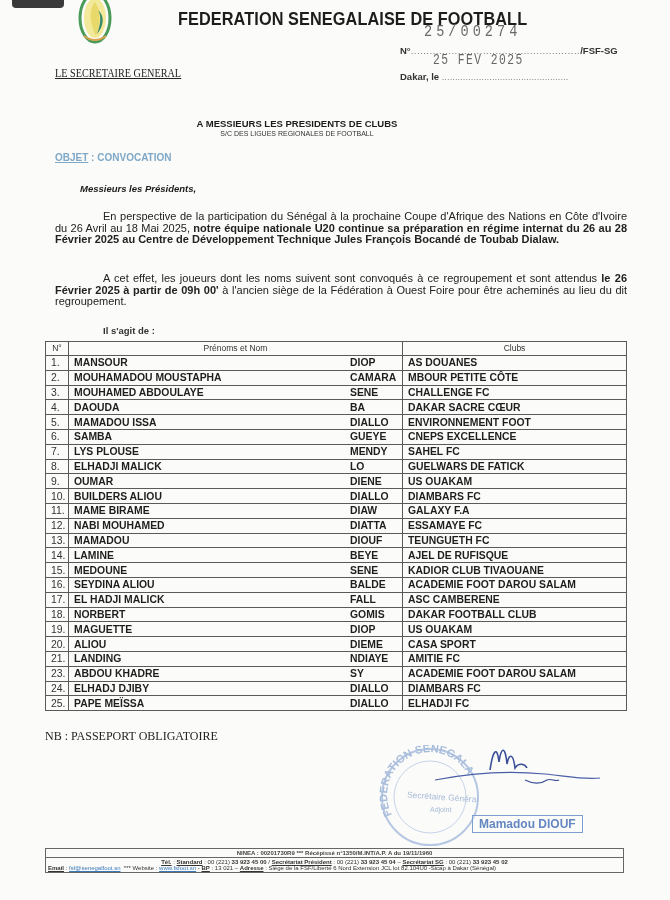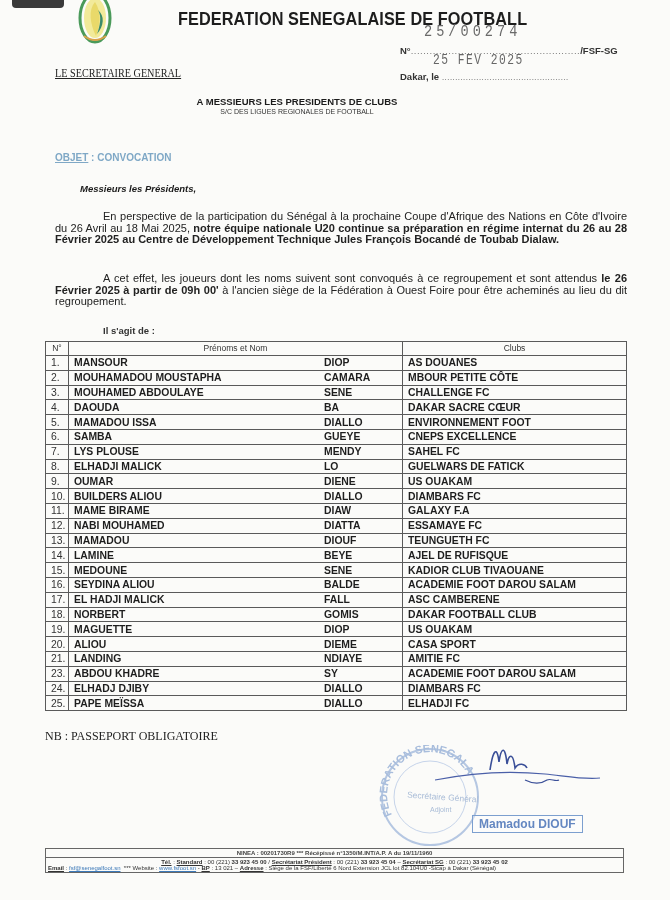--- a/index.html
+++ b/index.html
@@ -27,21 +27,21 @@
     color: #6a6a6a; letter-spacing: 5px; transform: scaleX(0.8); transform-origin: left;
   }
   .ref-line { left: 400px; top: 45px; font-size: 9.5px; font-weight: bold; color: #333; }
   .ref-line .dots { font-weight: normal; letter-spacing: 0.5px; color: #777; }
   .stamp-date {
     left: 433px; top: 52px; font-family: "Liberation Mono", monospace; font-size: 15px;
     color: #666; letter-spacing: 2px; transform: scaleX(0.75); transform-origin: left;
   }
   .date-line { left: 400px; top: 71px; font-size: 9.5px; font-weight: bold; color: #333; }
   .date-line .dots { font-weight: normal; color: #888; }
-  .recipient { left: 0; width: 594px; top: 96px; text-align: center; }
+  .recipient { left: 0; width: 594px; top: 118px; text-align: center; }
   .recipient .r1 { font-size: 9.5px; font-weight: bold; }
   .recipient .r2 { font-size: 7px; color: #333; margin-top: 1px; }
   .objet { left: 55px; top: 152px; font-size: 10px; font-weight: bold; color: #7fa8c6; }
   .objet u { text-decoration: underline; }
   .salute { left: 80px; top: 183px; font-size: 9.5px; font-weight: bold; font-style: italic; }
   .para {
     left: 55px; width: 572px; font-size: 11px; line-height: 11.6px; text-align: justify;
     color: #222;
   }
   .p1 { top: 211px; }
@@ -52,21 +52,21 @@
     position: absolute; left: 45px; top: 341px; width: 582px;
     border-collapse: collapse; table-layout: fixed;
   }
   table.roster td, table.roster th {
     border: 1px solid #5a5a5a; padding: 0 5px; height: 13.8px; line-height: 13px;
     font-size: 10.4px; font-weight: bold; color: #1e1e1e; white-space: nowrap; overflow: hidden;
   }
   table.roster th { font-size: 8.5px; font-weight: normal; text-align: center; height: 13px; color: #333; }
   table.roster td.num { font-weight: normal; font-size: 10.4px; color: #333; }
   table.roster td.name-cell { border-right: 1px solid #5a5a5a; }
-  .given { display: inline-block; width: 250px; }
+  .given { display: inline-block; width: 276px; }
   .col-num { width: 23px; }
   .col-name { width: 334px; }
   .nb {
     left: 45px; top: 729px; font-family: "Liberation Serif", serif; font-size: 12px;
     font-weight: normal; color: #222;
   }
   .seal-svg { left: 378px; top: 745px; width: 104px; height: 104px; }
   .sig-svg { left: 415px; top: 740px; width: 190px; height: 70px; }
   .seal-inner1 { left: 407px; top: 792px; font-size: 8.5px; color: #a9bcd7; transform: rotate(4deg); }
   .seal-inner2 { left: 430px; top: 806px; font-size: 7px; color: #a9bcd7; }

